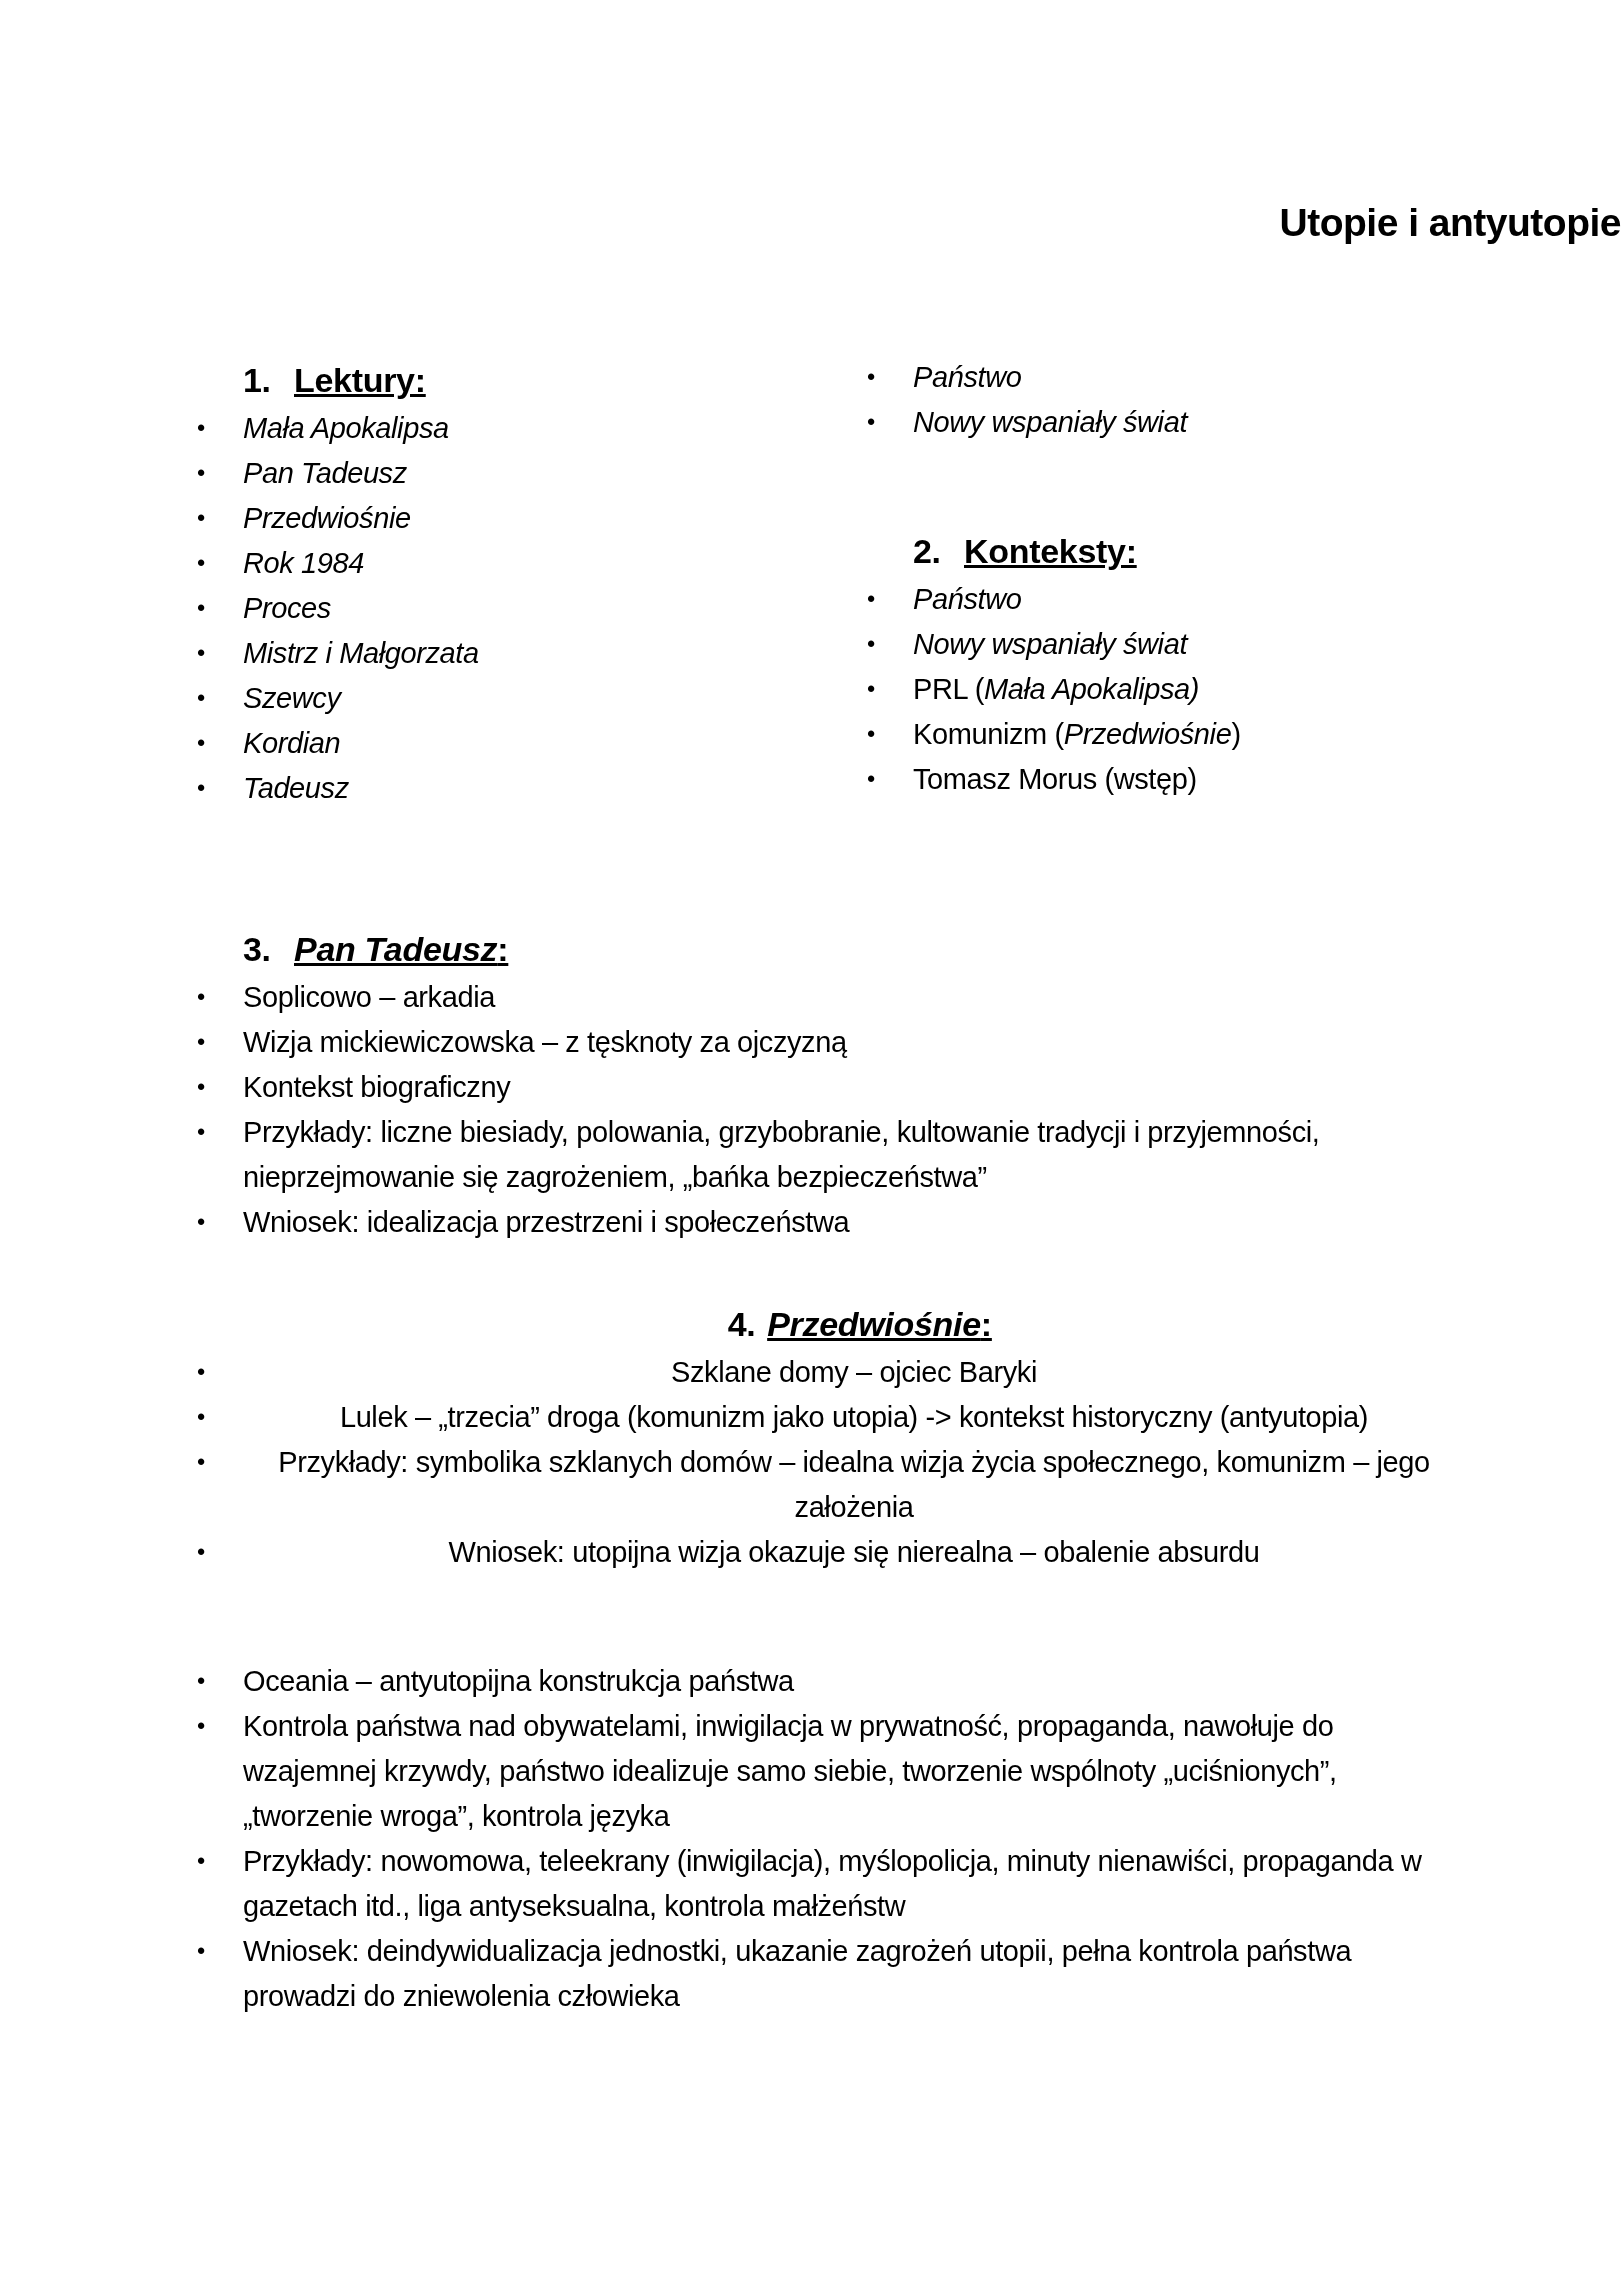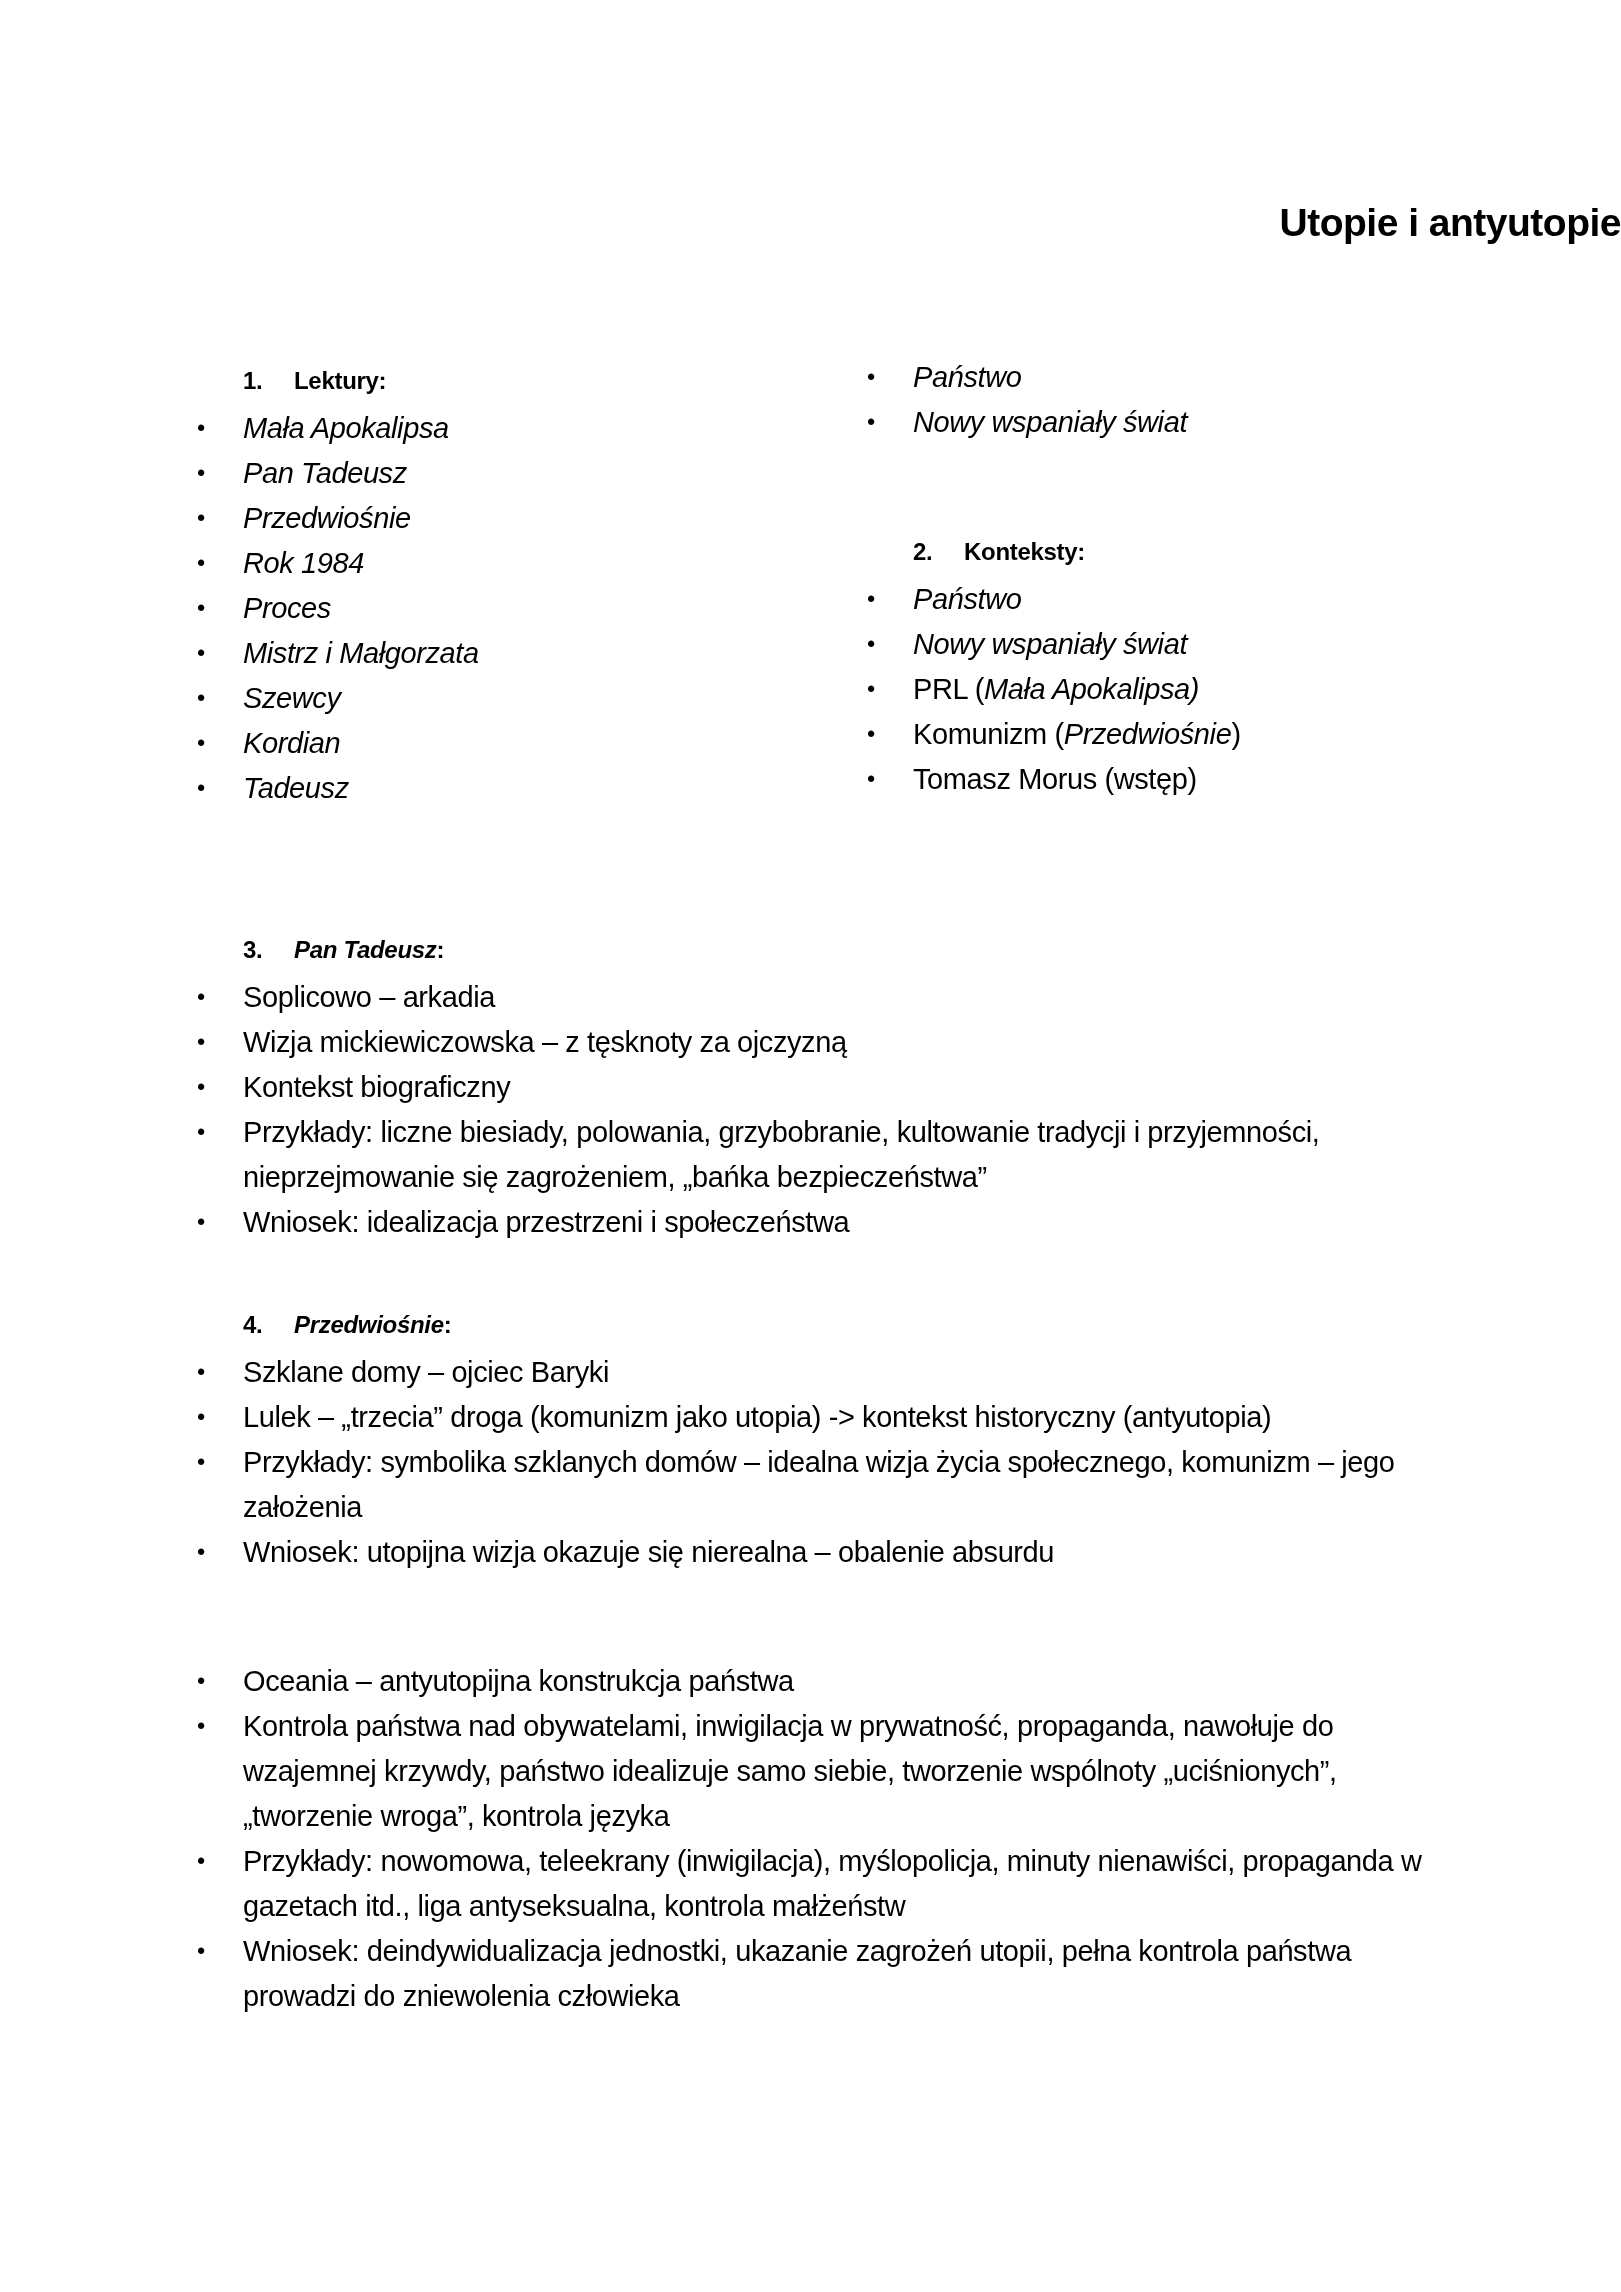--- a/index.html
+++ b/index.html
@@ -4,21 +4,21 @@
 <style>
   html, body { margin:0; padding:0; background:#ffffff; }
   body { width:1621px; height:2293px; position:relative; overflow:hidden;
          font-family:"Liberation Sans", sans-serif; color:#000; }
   .title { position:absolute; top:201px; left:0; width:1621px; text-align:right;
            font-size:39px; font-weight:bold; letter-spacing:-0.5px; }
   .col { position:absolute; }
   .col-left { left:191px; top:355px; width:608px; }
   .col-right { left:861px; top:355px; width:608px; }
   .full { left:191px; width:1274px; }
-  .heading { font-size:24px; font-weight:bold; height:51px; line-height:51px; padding-left:52px; letter-spacing:-0.3px; }
+  .heading { font-size:34px; font-weight:bold; height:51px; line-height:51px; padding-left:52px; letter-spacing:-0.3px;text-decoration:underline; }
   .heading .num { display:inline-block; width:51px; }
   .heading .it { font-style:italic; }
   ul { list-style:none; margin:0; padding:0; }
   li { position:relative; padding-left:52px; font-size:29px; line-height:45px; letter-spacing:-0.4px; }
   li .bullet { position:absolute; left:5.9px; top:0; font-size:23.5px; }
   li.italic .txt { font-style:italic; }
   .txt i { font-style:italic; }
   .spacer-right { height:81px; }
 </style>
 </head>
@@ -69,21 +69,21 @@
   </div>
   <ul>
     <li><span class="bullet">•</span><span class="txt">Soplicowo – arkadia</span></li>
     <li><span class="bullet">•</span><span class="txt">Wizja mickiewiczowska – z tęsknoty za ojczyzną</span></li>
     <li><span class="bullet">•</span><span class="txt">Kontekst biograficzny</span></li>
     <li><span class="bullet">•</span><span class="txt">Przykłady: liczne biesiady, polowania, grzybobranie, kultowanie tradycji i przyjemności, nieprzejmowanie się zagrożeniem, „bańka bezpieczeństwa”</span></li>
     <li><span class="bullet">•</span><span class="txt">Wniosek: idealizacja przestrzeni i społeczeństwa</span></li>
   </ul>
 </div>
 
-<div class="col full" style="top:1299px;">
+<div class="col full" style="top:1299px;text-align:center;">
   <div class="heading">
     <span class="num">4.</span><span class="it">Przedwiośnie</span><span>:</span>
   </div>
   <ul>
     <li><span class="bullet">•</span><span class="txt">Szklane domy – ojciec Baryki</span></li>
     <li><span class="bullet">•</span><span class="txt">Lulek – „trzecia” droga (komunizm jako utopia) -&gt; kontekst historyczny (antyutopia)</span></li>
     <li><span class="bullet">•</span><span class="txt">Przykłady: symbolika szklanych domów – idealna wizja życia społecznego, komunizm – jego założenia</span></li>
     <li><span class="bullet">•</span><span class="txt">Wniosek: utopijna wizja okazuje się nierealna – obalenie absurdu</span></li>
   </ul>
 </div>

